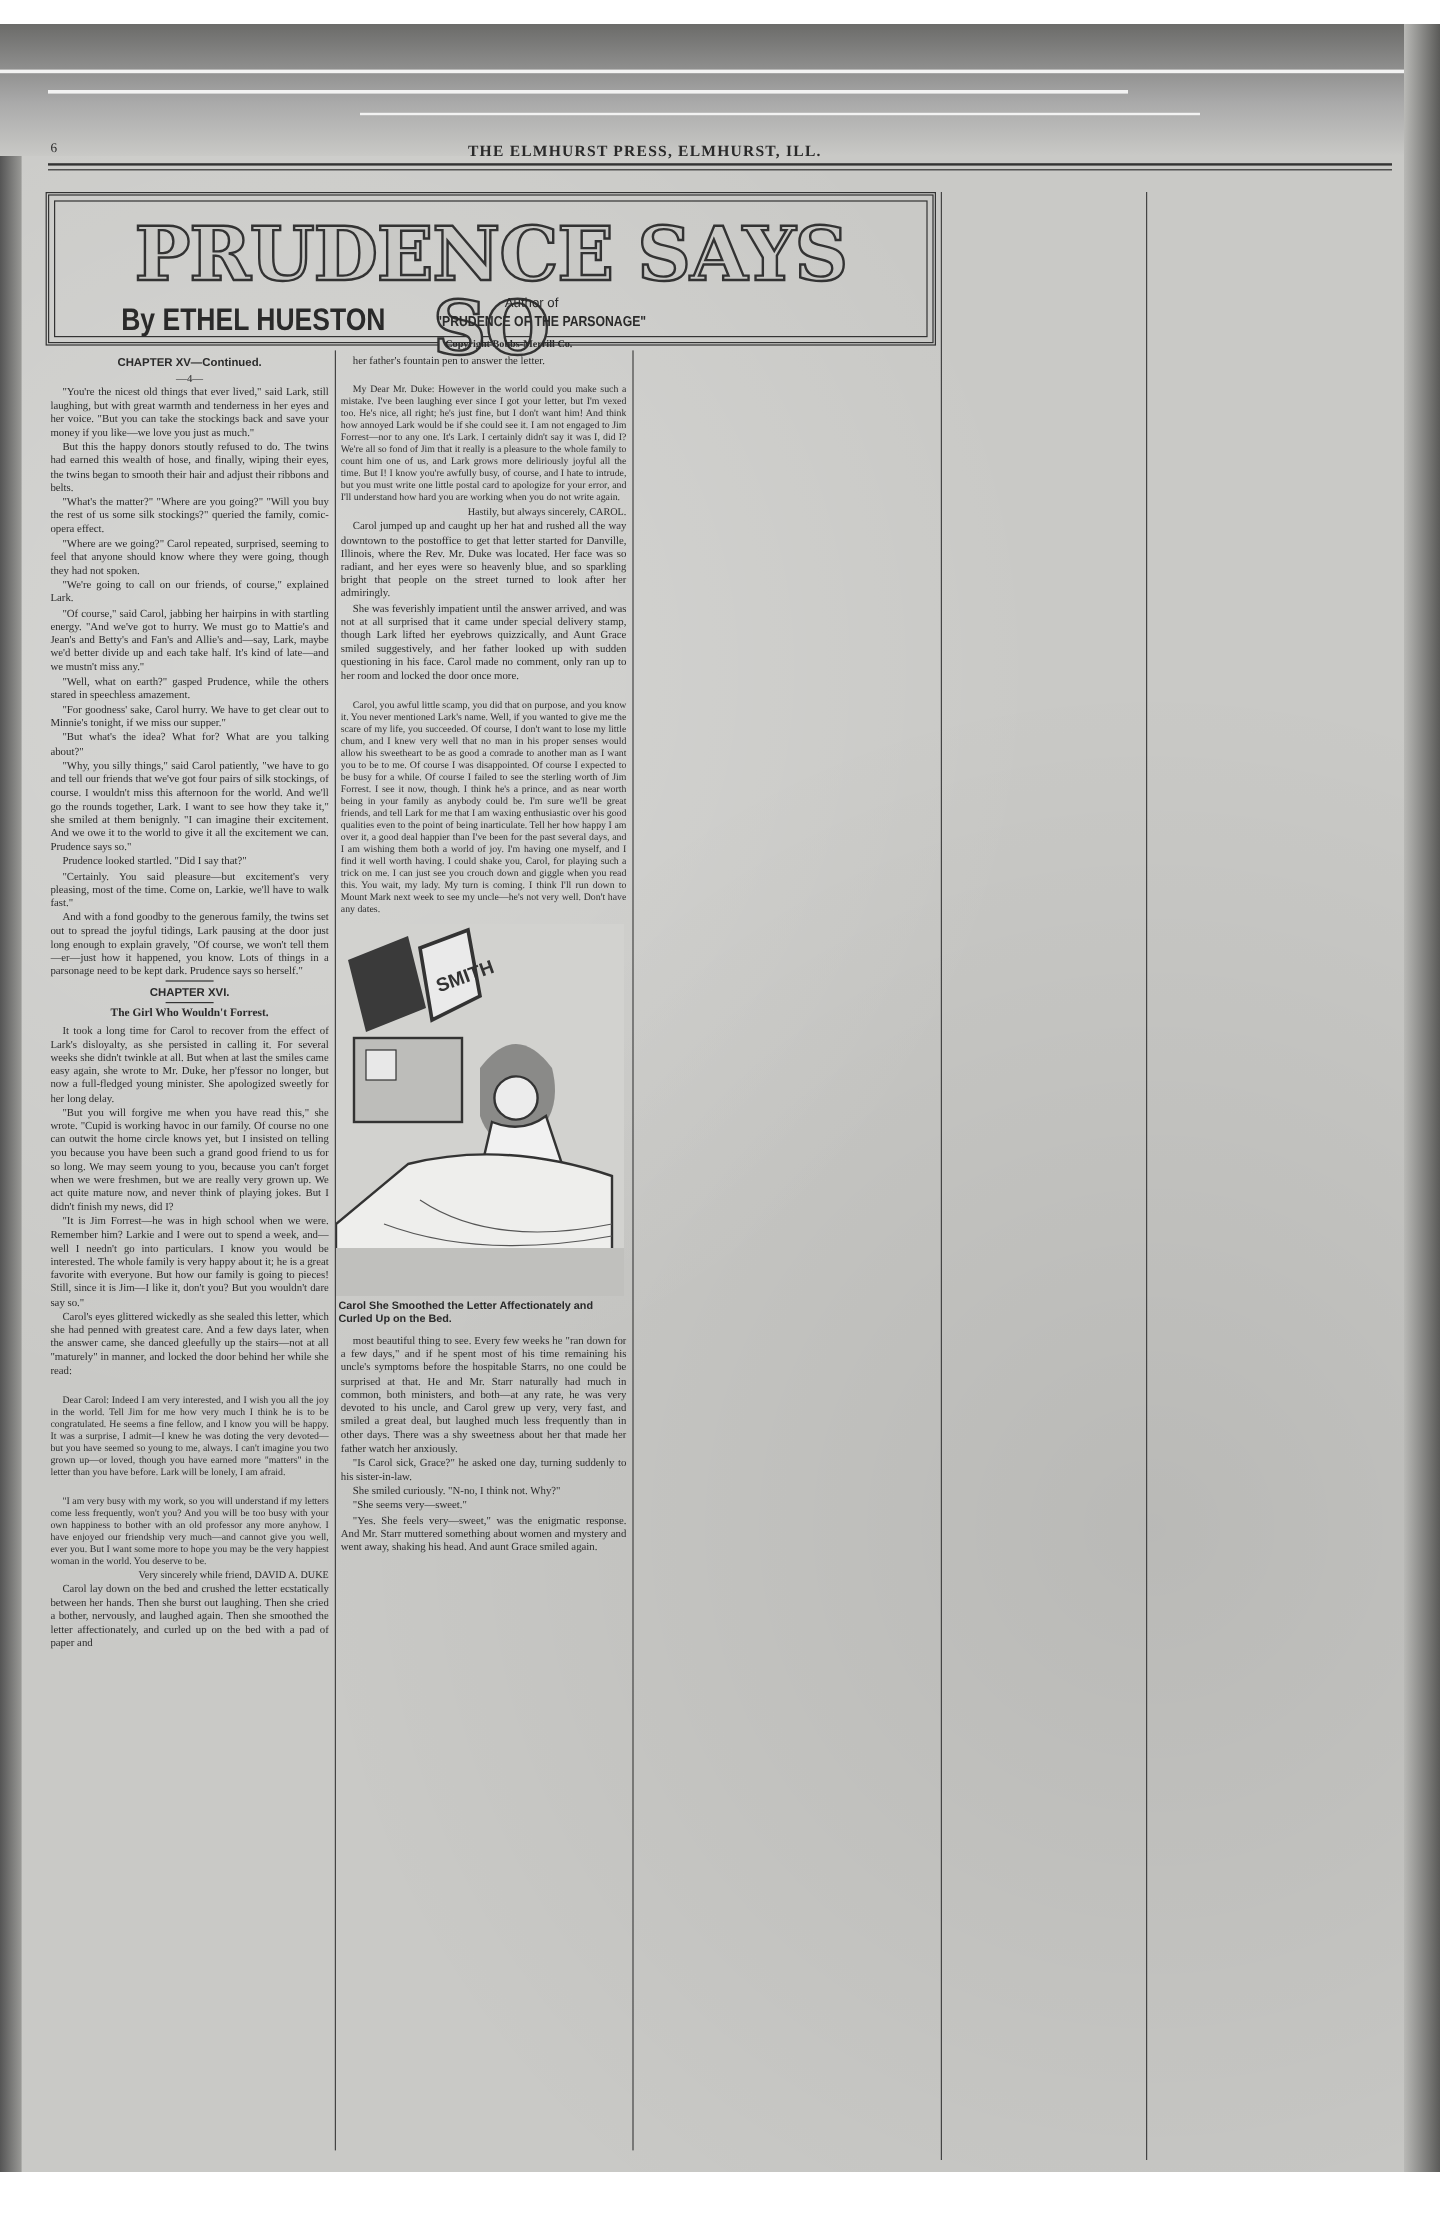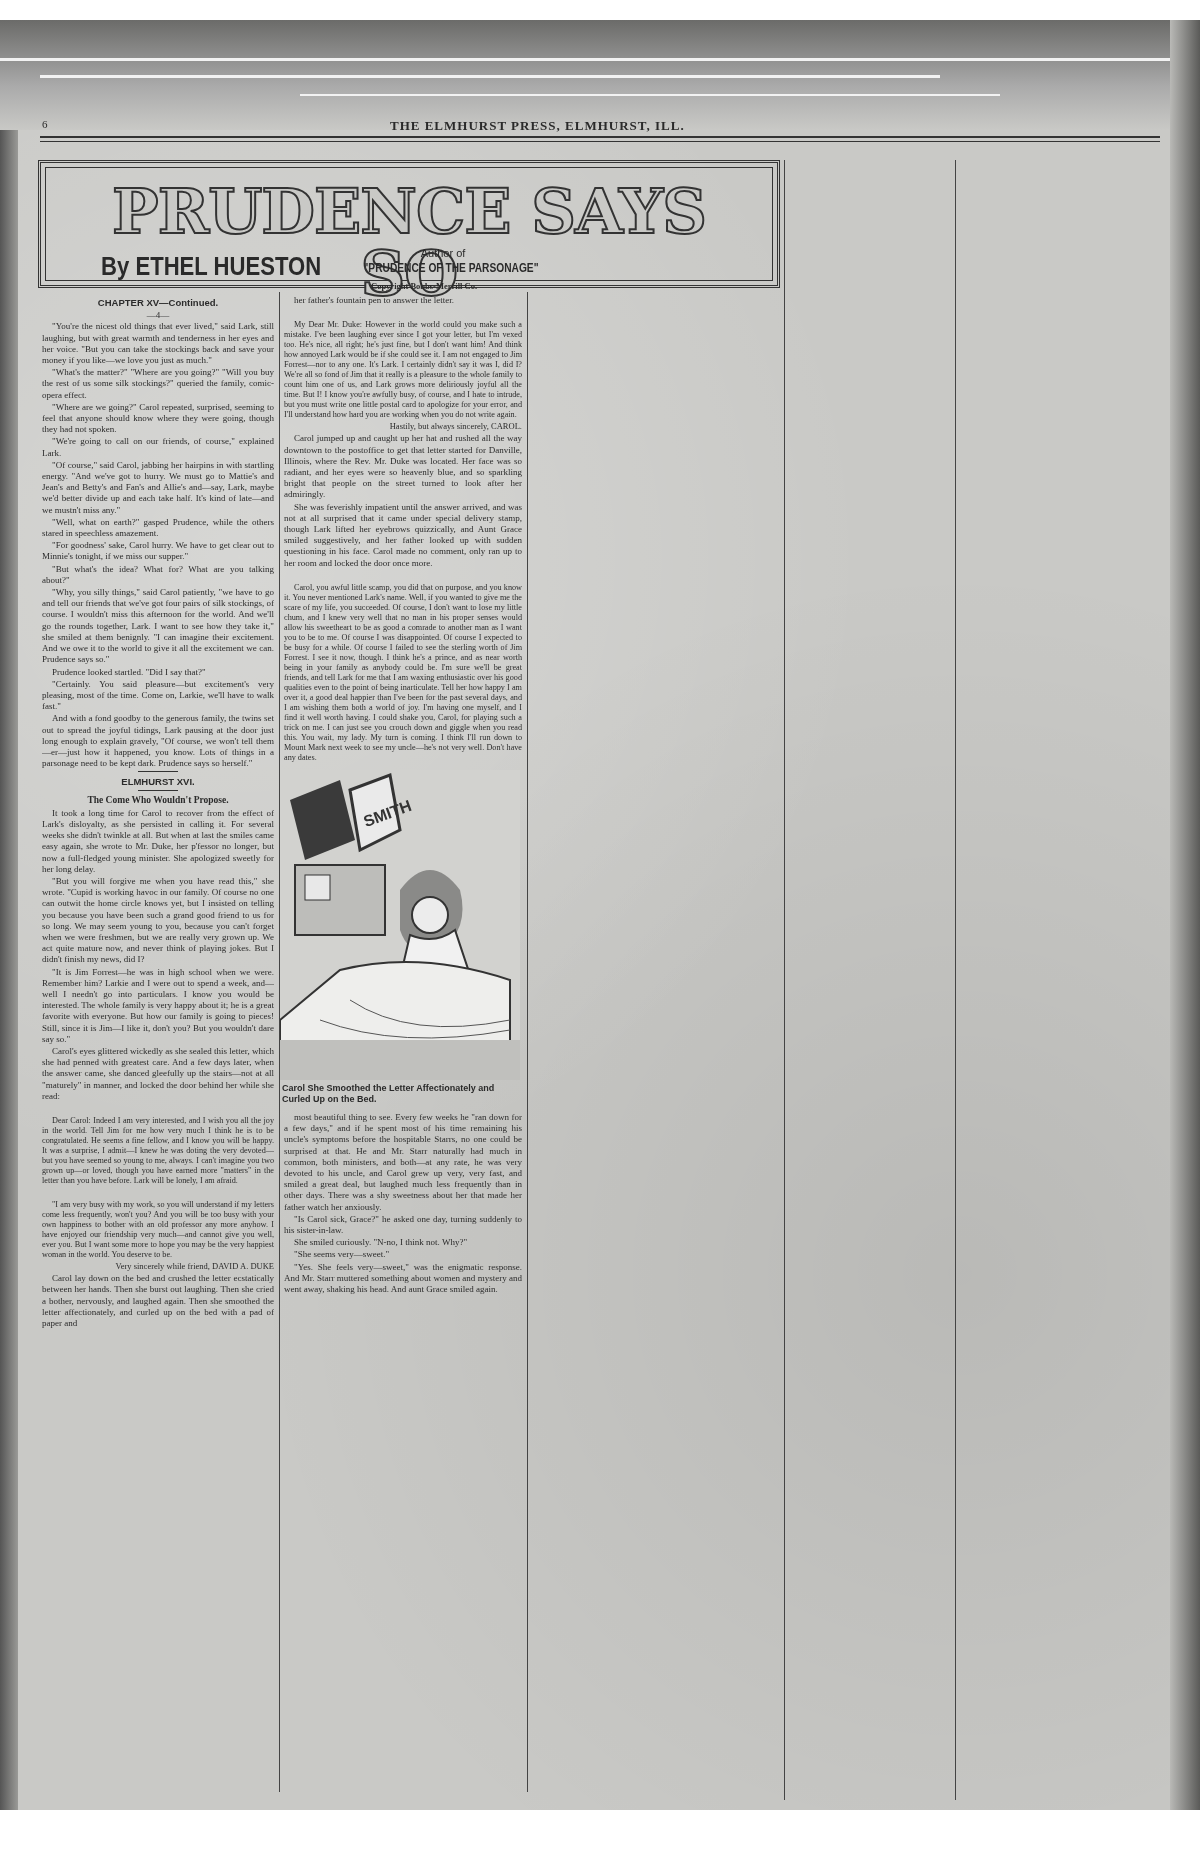--- a/index.html
+++ b/index.html
@@ -66,35 +66,36 @@
 
 <div class="vline" style="left:279px;top:292px;height:1500px;"></div>
 <div class="vline" style="left:527px;top:292px;height:1500px;"></div>
 <div class="vline" style="left:784px;top:160px;height:1640px;"></div>
 <div class="vline" style="left:955px;top:160px;height:1640px;"></div>
 
 <div class="col" style="left:42px;top:295px;width:232px;height:1500px;">
   <div class="chap">CHAPTER XV—Continued.</div>
   <div class="ctr">—4—</div>
   <p>"You're the nicest old things that ever lived," said Lark, still laughing, but with great warmth and tenderness in her eyes and her voice. "But you can take the stockings back and save your money if you like—we love you just as much."</p>
+  <p>But this the happy donors stoutly refused to do. The twins had earned this wealth of hose, and finally, wiping their eyes, the twins began to smooth their hair and adjust their ribbons and belts.</p>
   <p>"What's the matter?" "Where are you going?" "Will you buy the rest of us some silk stockings?" queried the family, comic-opera effect.</p>
   <p>"Where are we going?" Carol repeated, surprised, seeming to feel that anyone should know where they were going, though they had not spoken.</p>
   <p>"We're going to call on our friends, of course," explained Lark.</p>
   <p>"Of course," said Carol, jabbing her hairpins in with startling energy. "And we've got to hurry. We must go to Mattie's and Jean's and Betty's and Fan's and Allie's and—say, Lark, maybe we'd better divide up and each take half. It's kind of late—and we mustn't miss any."</p>
   <p>"Well, what on earth?" gasped Prudence, while the others stared in speechless amazement.</p>
   <p>"For goodness' sake, Carol hurry. We have to get clear out to Minnie's tonight, if we miss our supper."</p>
   <p>"But what's the idea? What for? What are you talking about?"</p>
   <p>"Why, you silly things," said Carol patiently, "we have to go and tell our friends that we've got four pairs of silk stockings, of course. I wouldn't miss this afternoon for the world. And we'll go the rounds together, Lark. I want to see how they take it," she smiled at them benignly. "I can imagine their excitement. And we owe it to the world to give it all the excitement we can. Prudence says so."</p>
   <p>Prudence looked startled. "Did I say that?"</p>
   <p>"Certainly. You said pleasure—but excitement's very pleasing, most of the time. Come on, Larkie, we'll have to walk fast."</p>
   <p>And with a fond goodby to the generous family, the twins set out to spread the joyful tidings, Lark pausing at the door just long enough to explain gravely, "Of course, we won't tell them—er—just how it happened, you know. Lots of things in a parsonage need to be kept dark. Prudence says so herself."</p>
   <div class="shortrule"></div>
-  <div class="chap">ELMHURST XVI.</div>
+  <div class="chap">CHAPTER XVI.</div>
   <div class="shortrule"></div>
-  <div class="sub">The Come Who Wouldn't Propose.</div>
+  <div class="sub">The Girl Who Wouldn't Forrest.</div>
   <p>It took a long time for Carol to recover from the effect of Lark's disloyalty, as she persisted in calling it. For several weeks she didn't twinkle at all. But when at last the smiles came easy again, she wrote to Mr. Duke, her p'fessor no longer, but now a full-fledged young minister. She apologized sweetly for her long delay.</p>
   <p>"But you will forgive me when you have read this," she wrote. "Cupid is working havoc in our family. Of course no one can outwit the home circle knows yet, but I insisted on telling you because you have been such a grand good friend to us for so long. We may seem young to you, because you can't forget when we were freshmen, but we are really very grown up. We act quite mature now, and never think of playing jokes. But I didn't finish my news, did I?</p>
   <p>"It is Jim Forrest—he was in high school when we were. Remember him? Larkie and I were out to spend a week, and—well I needn't go into particulars. I know you would be interested. The whole family is very happy about it; he is a great favorite with everyone. But how our family is going to pieces! Still, since it is Jim—I like it, don't you? But you wouldn't dare say so."</p>
   <p>Carol's eyes glittered wickedly as she sealed this letter, which she had penned with greatest care. And a few days later, when the answer came, she danced gleefully up the stairs—not at all "maturely" in manner, and locked the door behind her while she read:</p>
   <p class="letter">Dear Carol: Indeed I am very interested, and I wish you all the joy in the world. Tell Jim for me how very much I think he is to be congratulated. He seems a fine fellow, and I know you will be happy. It was a surprise, I admit—I knew he was doting the very devoted—but you have seemed so young to me, always. I can't imagine you two grown up—or loved, though you have earned more "matters" in the letter than you have before. Lark will be lonely, I am afraid.</p>
   <p class="letter">"I am very busy with my work, so you will understand if my letters come less frequently, won't you? And you will be too busy with your own happiness to bother with an old professor any more anyhow. I have enjoyed our friendship very much—and cannot give you well, ever you. But I want some more to hope you may be the very happiest woman in the world. You deserve to be.</p>
   <p class="sig">Very sincerely while friend, DAVID A. DUKE</p>
   <p>Carol lay down on the bed and crushed the letter ecstatically between her hands. Then she burst out laughing. Then she cried a bother, nervously, and laughed again. Then she smoothed the letter affectionately, and curled up on the bed with a pad of paper and</p>
 </div>
 

